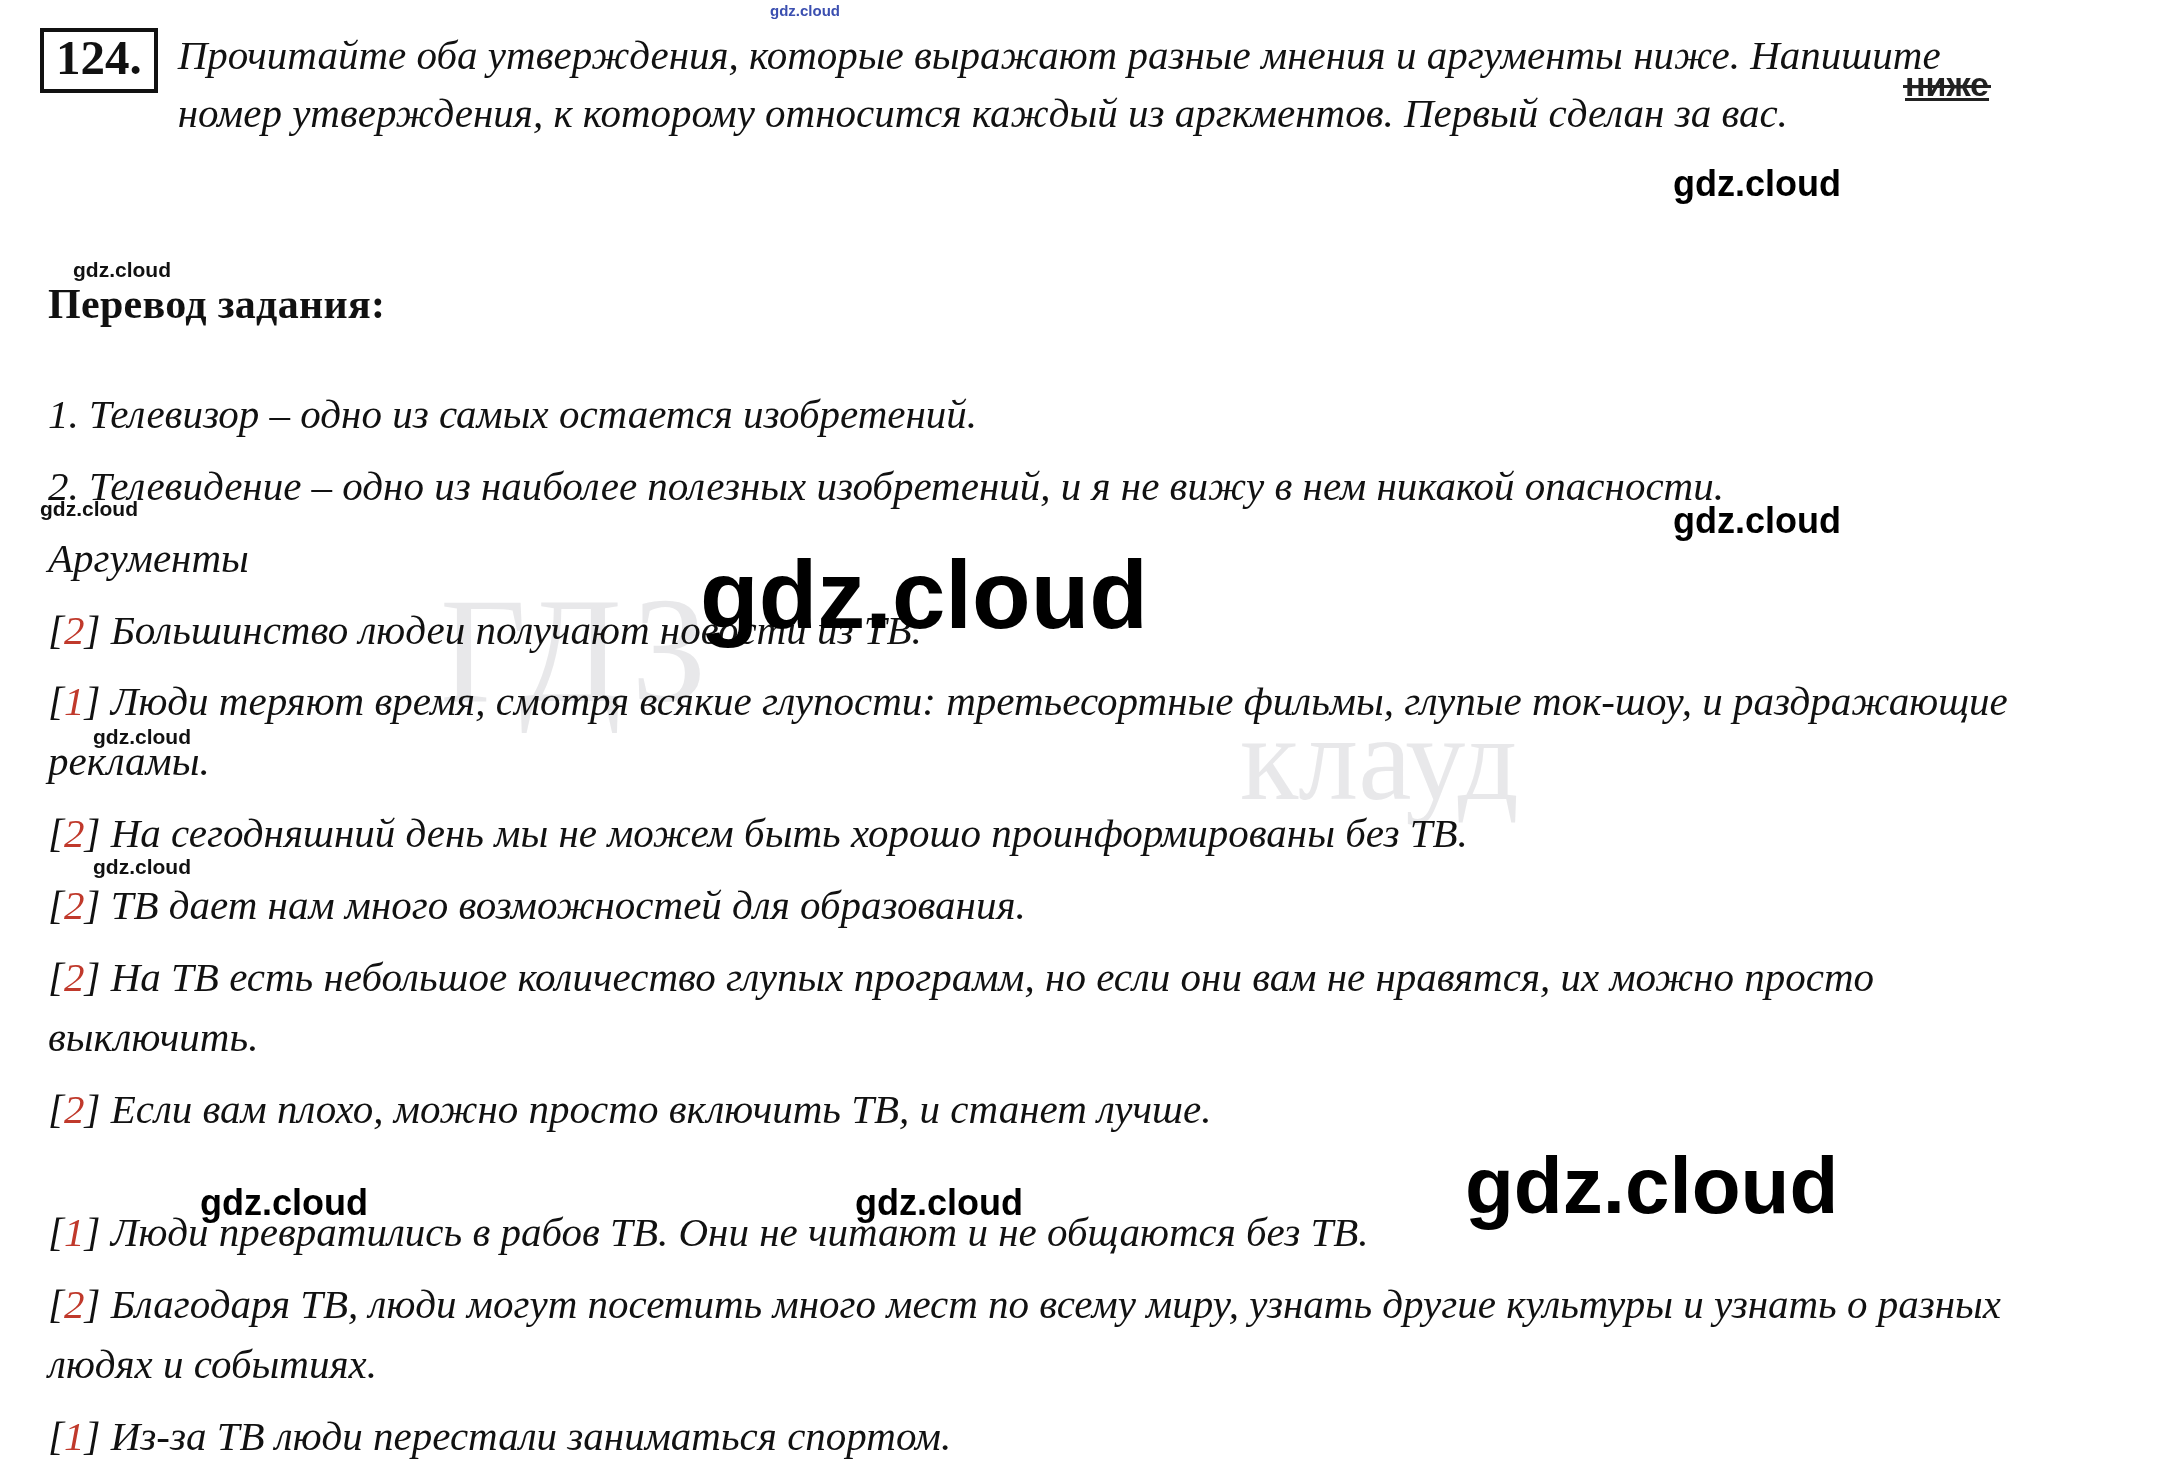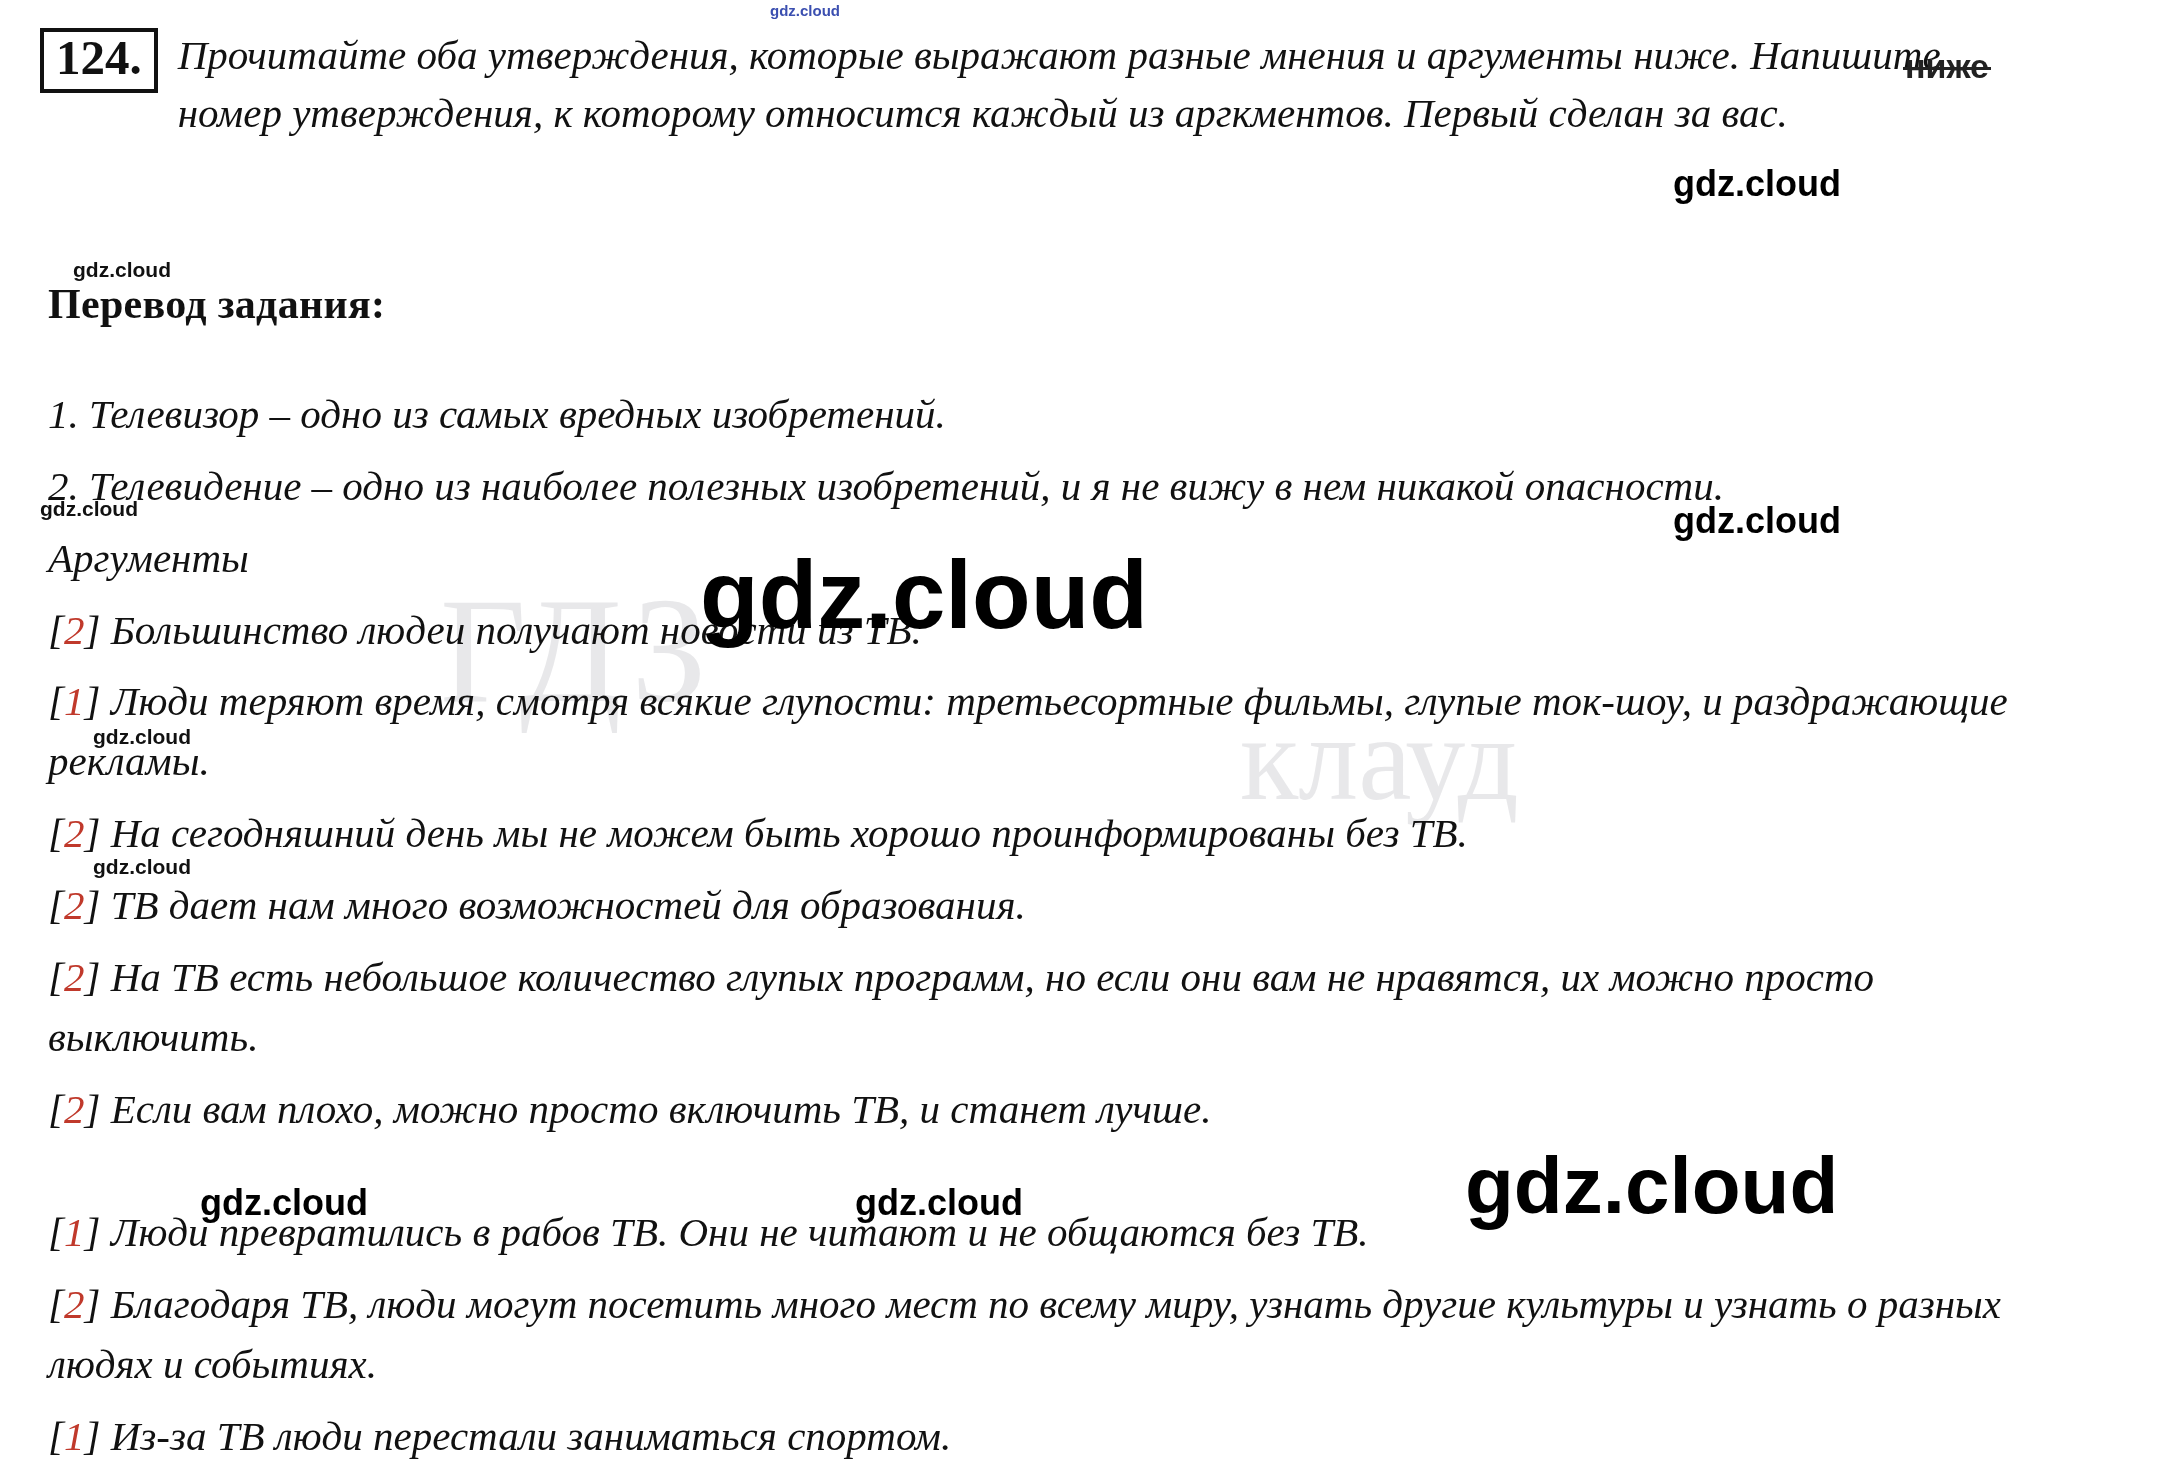--- a/index.html
+++ b/index.html
@@ -147,33 +147,33 @@
   <div class="ghost" style="left:440px; top:564px;">ГДЗ</div>
   <div class="ghost2" style="left:1240px; top:690px;">клауд</div>
 
   <div class="wm tiny-blue" style="left:770px; top:2px;">gdz.cloud</div>
 
   <div class="task-block">
     <span class="num-box">124.</span>
     <span>Прочитайте оба утверждения, которые выражают разные мнения и аргументы ниже. Напишите номер утверждения, к которому относится каждый из аргкментов. Первый сделан за вас.</span>
   </div>
 
-  <div class="strike-art" style="left:1905px; top:47px;">ниже</div>
+  <div class="strike-art" style="left:1905px; top:65px;text-decoration:underline;">ниже</div>
 
   <div class="wm med" style="left:1673px; top:163px;">gdz.cloud</div>
 
   <div class="wm small" style="left:73px; top:258px;">gdz.cloud</div>
 
   <div class="translation-heading">Перевод задания:</div>
 
   <div class="body-block">
 
     <div class="line">
       <span>1.</span>
-      <span>Телевизор – одно из самых вредных изобретений.</span>
+      <span>Телевизор – одно из самых остается изобретений.</span>
     </div>
 
     <div class="line">
       <span>2.</span>
       <span>Телевидение – одно из наиболее полезных изобретений, и я не вижу в нем никакой опасности.</span>
     </div>
 
     <div class="line">Аргументы</div>
 
 

